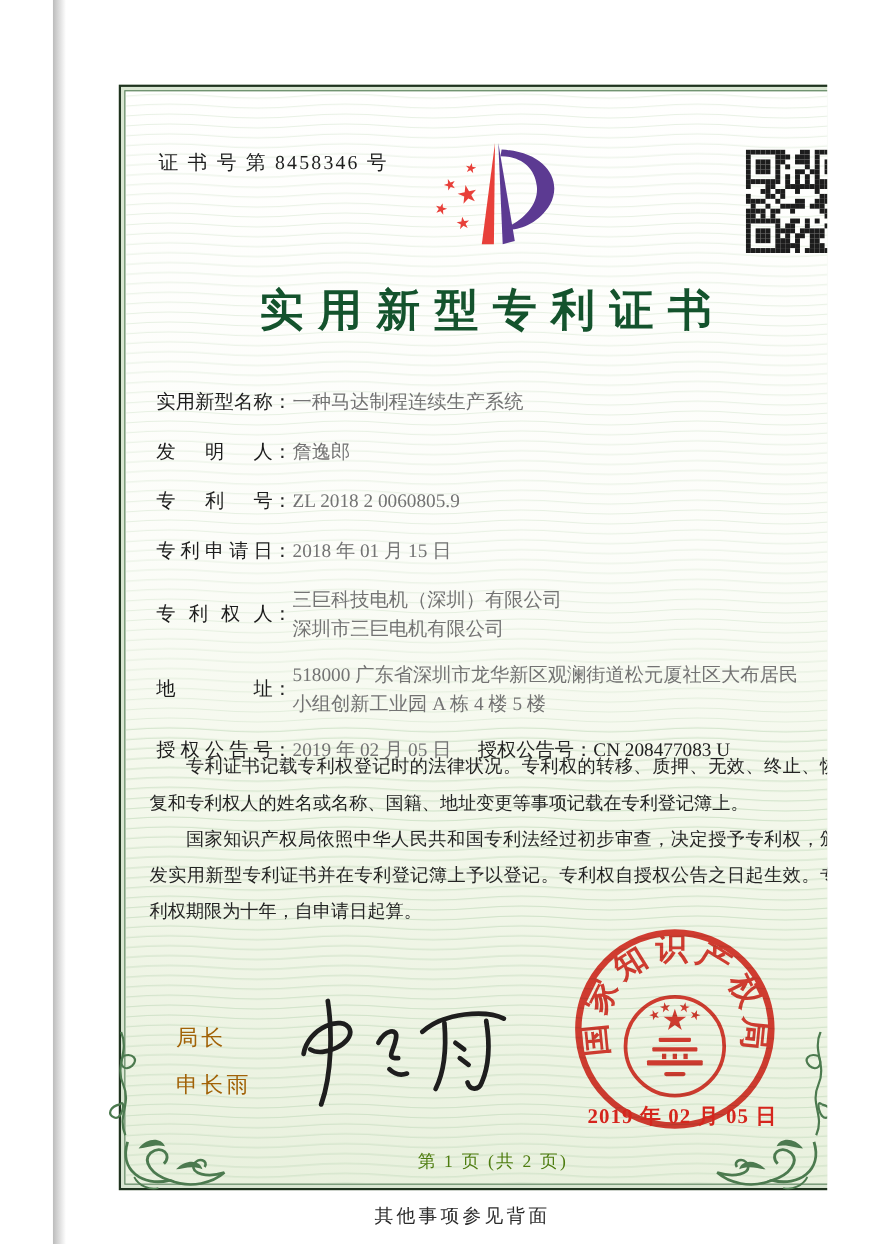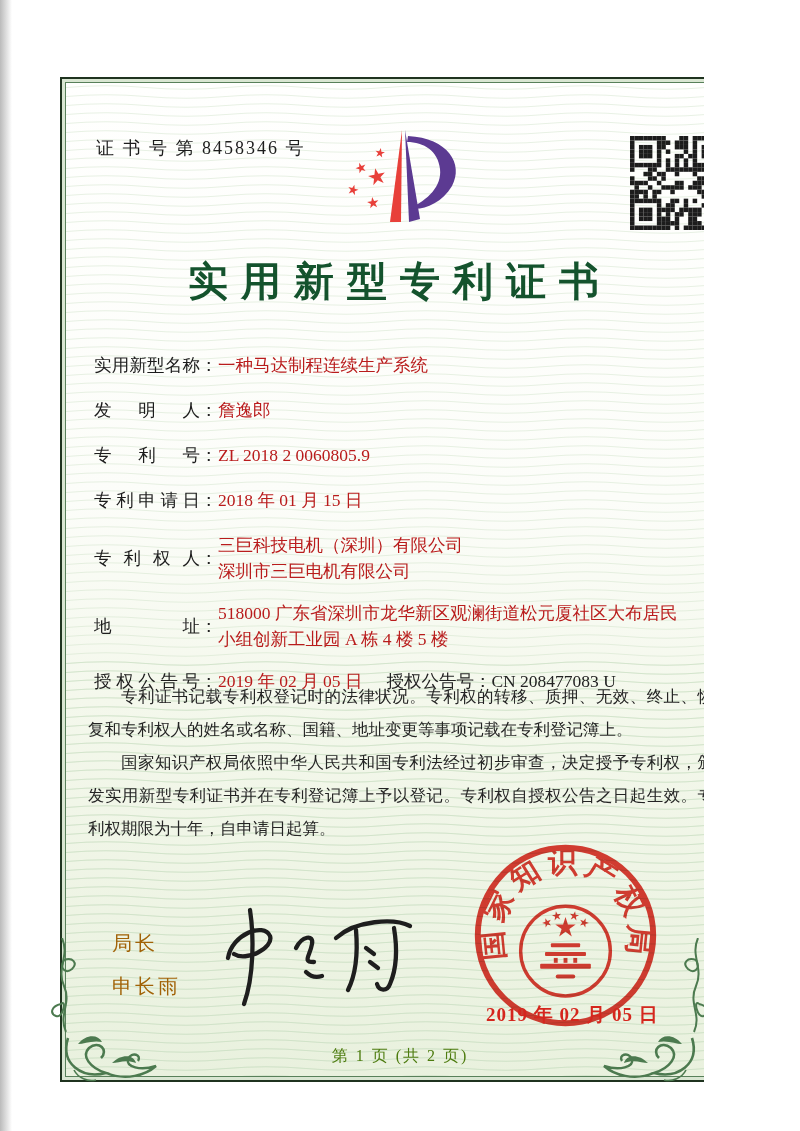--- a/index.html
+++ b/index.html
@@ -1,38 +1,38 @@
 <!DOCTYPE html>
 <html><head>
 <meta charset="utf-8">
 <style>
   html,body{margin:0;padding:0;background:#ffffff;}
   .page{position:relative;width:704px;height:1131px;background:#ffffff;overflow:hidden;
-        font-family:"Liberation Serif","DejaVu Serif",serif;color:#222;}
+        font-family:"Liberation Serif","DejaVu Serif",serif;color:#222;margin-left:48px;}
   .page::before{content:'';position:absolute;left:0;top:0;width:12px;height:100%;
         background:linear-gradient(90deg,rgba(60,60,60,.35),rgba(60,60,60,0));z-index:5;pointer-events:none;}
   
   .frame{position:absolute;left:60px;top:77px;width:680px;height:1001px;
          border:2px solid #1f331f;background:#d9e6d2;z-index:0;}
   .frame-inner{position:absolute;left:3px;top:3px;right:3px;bottom:3px;border:1px solid #58805a;
          background:linear-gradient(180deg,#fffffe 0%,#fcfdf9 42%,#f4f8ec 62%,#e9f1de 100%);overflow:hidden;}
   .waves{position:absolute;left:0;top:0;width:100%;height:100%;}
   
   .cert-no{position:absolute;left:96px;top:136px;font-size:18px;letter-spacing:2px;color:#1d1d1d;z-index:2;}
   .logo{position:absolute;left:330px;top:112px;z-index:2;}
   .qr{position:absolute;left:630px;top:136px;z-index:2;}
   .title{position:absolute;left:0;width:800px;top:254px;text-align:center;font-size:40px;font-weight:700;
          letter-spacing:13px;color:#14532d;z-index:2;}
   
   .fields{position:absolute;left:94px;top:352px;width:618px;z-index:2;font-size:17.5px;line-height:26px;}
   .frow{display:flex;margin-bottom:19px;align-items:center;}
   .flabel{display:inline-block;width:106px;text-align:justify;text-align-last:justify;text-justify:inter-character;
          flex:0 0 106px;color:#1c1c1c;}
   .fcolon{flex:0 0 18px;}
-  .fvalue{max-width:476px;color:#b91c1c;}
+  .fvalue{max-width:476px;color:#737373;}
   .frow.tight{margin-bottom:16px;}
   .pair2{display:flex;margin-left:24px;}
   
   .body-text{position:absolute;left:88px;top:680px;width:626px;z-index:2;font-size:16.5px;line-height:2.0;
          text-align:justify;color:#242424;}
   .body-text p{margin:0;text-indent:2em;}
   
   .signer{position:absolute;left:112px;top:930px;z-index:2;font-size:20px;letter-spacing:3px;color:#a16207;}
   .signer div{margin-bottom:16px;}
   .signature{position:absolute;left:198px;top:896px;z-index:2;}
@@ -423,20 +423,21 @@
       <rect x="-2" y="7" width="4" height="5"></rect>
       <rect x="8" y="7" width="4" height="5"></rect>
       <rect x="-26" y="13" width="52" height="5" rx="1"></rect>
       <rect x="-10" y="24" width="20" height="4" rx="2"></rect>
     </g>
   </svg>
   <div class="seal-date">2019 年 02 月 05 日</div>
 
   <div class="page-info">第 1 页 (共 2 页)</div>
 
+  <div class="footer-note">其他事项参见背面</div>
 
   <svg class="flourish left" width="110" height="150" viewBox="0 0 110 150" fill="none" stroke="#4c7a4f" stroke-width="2">
     <path d="M14,0 C22,18 8,30 16,48 C24,66 10,76 18,94"></path>
     <path d="M16,22 C25,19 30,25 24,31 C18,36 11,31 16,22"></path>
     <path d="M13,66 C4,68 1,75 8,78 C15,81 19,60 13,66"></path>
     <path d="M20,100 C12,126 34,141 58,135 C42,130 33,118 41,110 C51,102 61,112 53,120" stroke-width="2.6"></path>
     <path d="M58,135 C78,143 98,137 108,128 C92,133 78,129 80,121 C84,113 94,117 90,123" stroke-width="2.4"></path>
     <path d="M30,106 C38,96 50,96 54,104 C44,102 36,106 30,106 Z" fill="#4c7a4f" stroke="none"></path>
     <path d="M64,125 C74,115 86,117 88,125 C78,121 70,125 64,125 Z" fill="#4c7a4f" stroke="none"></path>
     <path d="M26,132 C30,140 40,144 48,142" stroke-width="1.6"></path>

